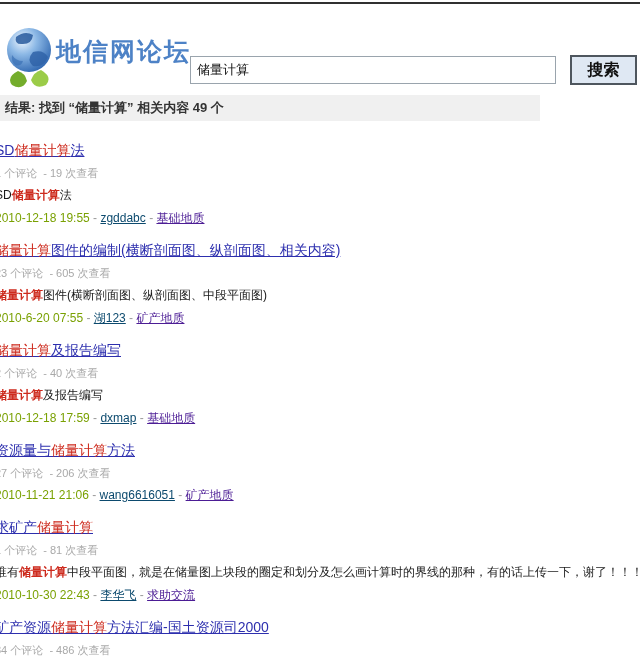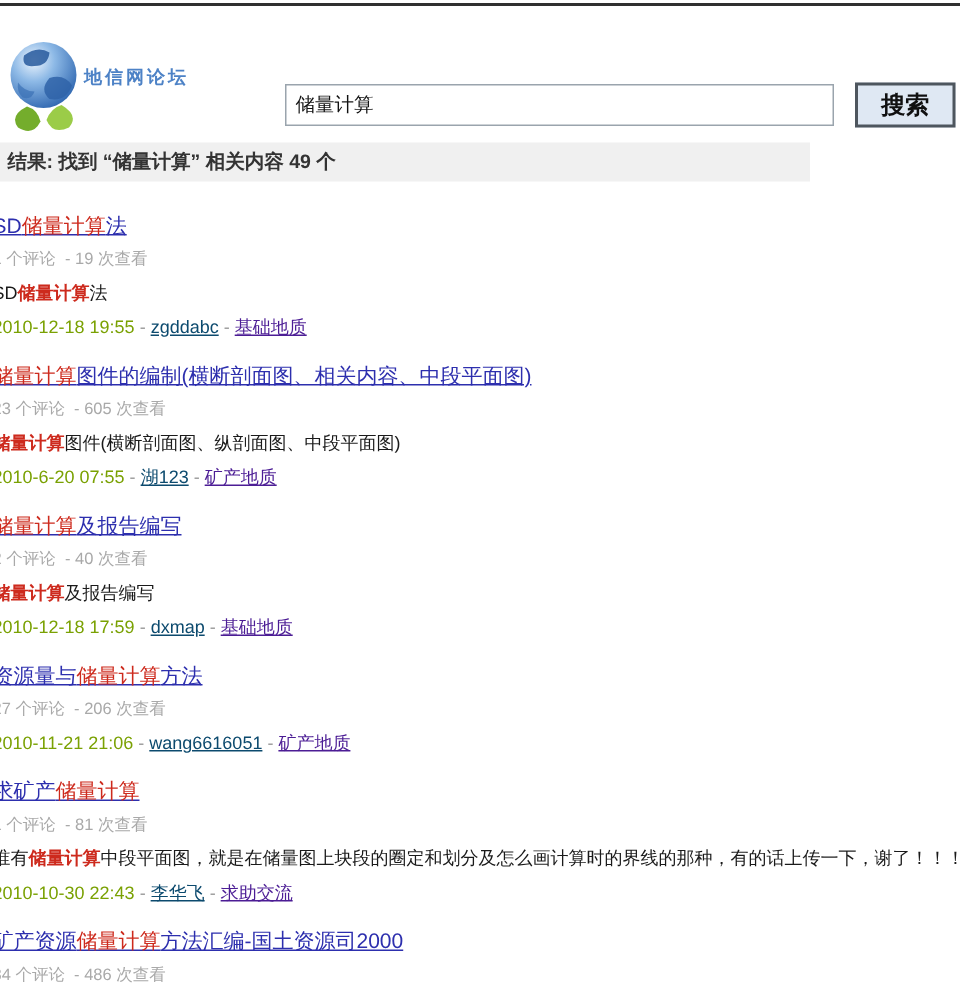--- a/index.html
+++ b/index.html
@@ -4,21 +4,21 @@
 <style>
   html,body{margin:0;padding:0;background:#fff;}
   .page{
     position:relative;width:640px;height:658px;overflow:hidden;background:#fff;
     font-family:"Liberation Sans","DejaVu Sans",sans-serif;
   }
   .topline{position:absolute;top:2px;left:0;width:640px;height:2px;background:#303030;}
   
   .logo-link{position:absolute;left:4px;top:25px;display:block;width:50px;height:64px;text-decoration:none;}
   .brand{position:absolute;left:56px;top:41px;}
-  .brand-title{font-size:12px;font-weight:bold;color:#4d82c6;letter-spacing:2px;line-height:20px;}
+  .brand-title{font-size:25px;font-weight:bold;color:#4d82c6;letter-spacing:2px;line-height:20px;}
   .brand-domain{font-family:"Liberation Serif","DejaVu Serif",serif;font-style:italic;font-size:16px;color:#141414;line-height:18px;margin-top:1px;}
   .tabs{position:absolute;left:190px;top:31px;height:26px;display:flex;align-items:stretch;}
   .tab{display:flex;align-items:center;padding:0 11px;margin-right:5px;font-size:13px;font-weight:bold;
        color:#1d4373;text-decoration:none;border-radius:3px 3px 0 0;}
   .tab.active{background:#ececec;}
   .search-input{
     position:absolute;left:190px;top:56px;width:366px;height:28px;box-sizing:border-box;
     border:1px solid #9aa4ad;padding:0 6px;font-size:13px;color:#111;
     font-family:"Liberation Sans","DejaVu Sans",sans-serif;background:#fff;
   }
@@ -82,21 +82,21 @@
   </div>
 
   <div class="results">
       <div class="result">
         <div class="r-title"><a href="#"><span>SD</span><span class="kw">储量计算</span><span>法</span></a></div>
         <div class="r-meta">1 个评论  - 19 次查看</div>
         <div class="r-snippet"><span>SD</span><span class="kw">储量计算</span><span>法</span></div>
         <div class="r-foot"><span class="r-date">2010-12-18 19:55</span><span> - </span><a href="#" class="r-author">zgddabc</a><span> - </span><a href="#" class="r-cat">基础地质</a></div>
       </div>
       <div class="result">
-        <div class="r-title"><a href="#"><span class="kw">储量计算</span><span>图件的编制(横断剖面图、相关内容、中段平面图)</span></a></div>
+        <div class="r-title"><a href="#"><span class="kw">储量计算</span><span>图件的编制(横断剖面图、纵剖面图、相关内容)</span></a></div>
         <div class="r-meta">23 个评论  - 605 次查看</div>
         <div class="r-snippet"><span class="kw">储量计算</span><span>图件(横断剖面图、纵剖面图、中段平面图)</span></div>
         <div class="r-foot"><span class="r-date">2010-6-20 07:55</span><span> - </span><a href="#" class="r-author">湖123</a><span> - </span><a href="#" class="r-cat">矿产地质</a></div>
       </div>
       <div class="result">
         <div class="r-title"><a href="#"><span class="kw">储量计算</span><span>及报告编写</span></a></div>
         <div class="r-meta">2 个评论  - 40 次查看</div>
         <div class="r-snippet"><span class="kw">储量计算</span><span>及报告编写</span></div>
         <div class="r-foot"><span class="r-date">2010-12-18 17:59</span><span> - </span><a href="#" class="r-author">dxmap</a><span> - </span><a href="#" class="r-cat">基础地质</a></div>
       </div>

